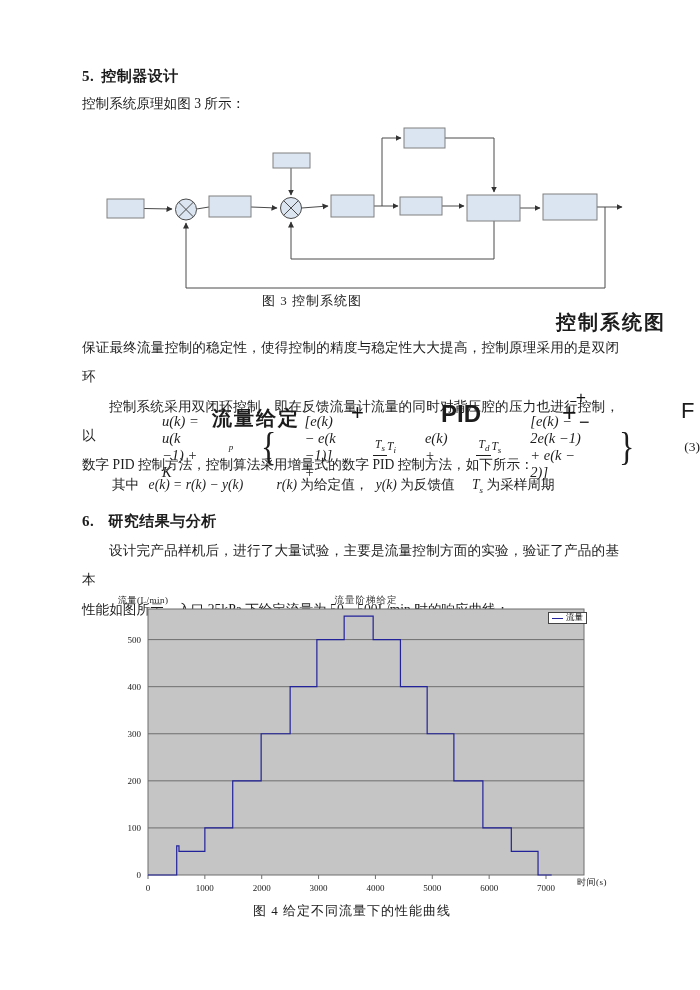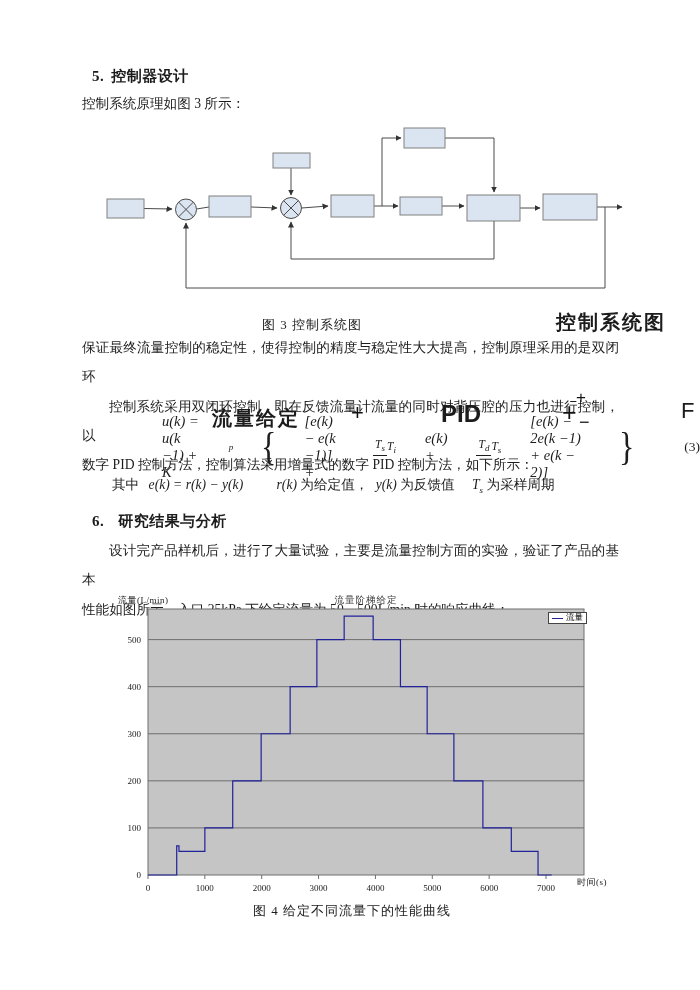--- a/index.html
+++ b/index.html
@@ -1,20 +1,20 @@
 <!DOCTYPE html>
 <html><head>
 <meta charset="utf-8">
 <style>
   html,body{margin:0;padding:0;background:#ffffff;}
   .page{position:relative;width:700px;height:990px;background:#ffffff;overflow:hidden;
         font-family:"Liberation Serif","DejaVu Serif",serif;color:#1c1c1c;}
   .abs{position:absolute;}
   .h-num{font-weight:bold;}
-  .heading{font-size:15px;font-weight:bold;letter-spacing:0.5px;margin-left:10px;}
+  .heading{font-size:15px;font-weight:bold;letter-spacing:0.5px;}
   .body-text{font-size:13.6px;}
   .para{width:537px;line-height:29.3px;font-size:13.6px;text-align:justify;}
   .jline{text-align:justify;text-align-last:justify;}
   .lline{text-align:justify;text-align-last:left;}
   .indent{text-indent:27px;}
   .fig-caption{font-size:13px;text-align:center;letter-spacing:1px;}
   .big-cn{font-size:20px;font-weight:bold;letter-spacing:2px;}
   .sans{font-family:"Liberation Sans","DejaVu Sans",sans-serif;}
   .plus{font-family:"Liberation Sans",sans-serif;font-weight:400;color:#111;}
   
@@ -84,21 +84,21 @@
       <rect x="448" y="76" width="54" height="26"></rect>
     </g>
     <g fill="#dbe5f1" stroke="#4a4a4a" stroke-width="1">
       <circle cx="91" cy="91.5" r="10.5"></circle>
       <circle cx="196" cy="90" r="10.5"></circle>
       <path d="M83.6,84.1 L98.4,98.9 M98.4,84.1 L83.6,98.9" fill="none"></path>
       <path d="M188.6,82.6 L203.4,97.4 M203.4,82.6 L188.6,97.4" fill="none"></path>
     </g>
   </svg>
 
-  <div class="abs fig-caption" style="left:82px;top:316px;width:460px;">图 3 控制系统图</div>
+  <div class="abs fig-caption" style="left:82px;top:292px;width:460px;">图 3 控制系统图</div>
   <div class="abs big-cn" style="left:556px;top:309px;">控制系统图</div>
 
   <div class="abs para" style="left:82px;top:333px;">
     <div class="jline">保证最终流量控制的稳定性，使得控制的精度与稳定性大大提高，控制原理采用的是双闭环</div>
     <div class="jline indent">控制系统采用双闭环控制，即在反馈流量计流量的同时对背压腔的压力也进行控制，以</div>
     <div class="lline">数字 PID 控制方法，控制算法采用增量式的数字 PID 控制方法，如下所示：</div>
   </div>
 
   <div class="abs big-cn" style="left:212px;top:405px;">流量给定</div>
   <div class="abs plus" style="left:351px;top:400px;font-size:22px;">+</div>

